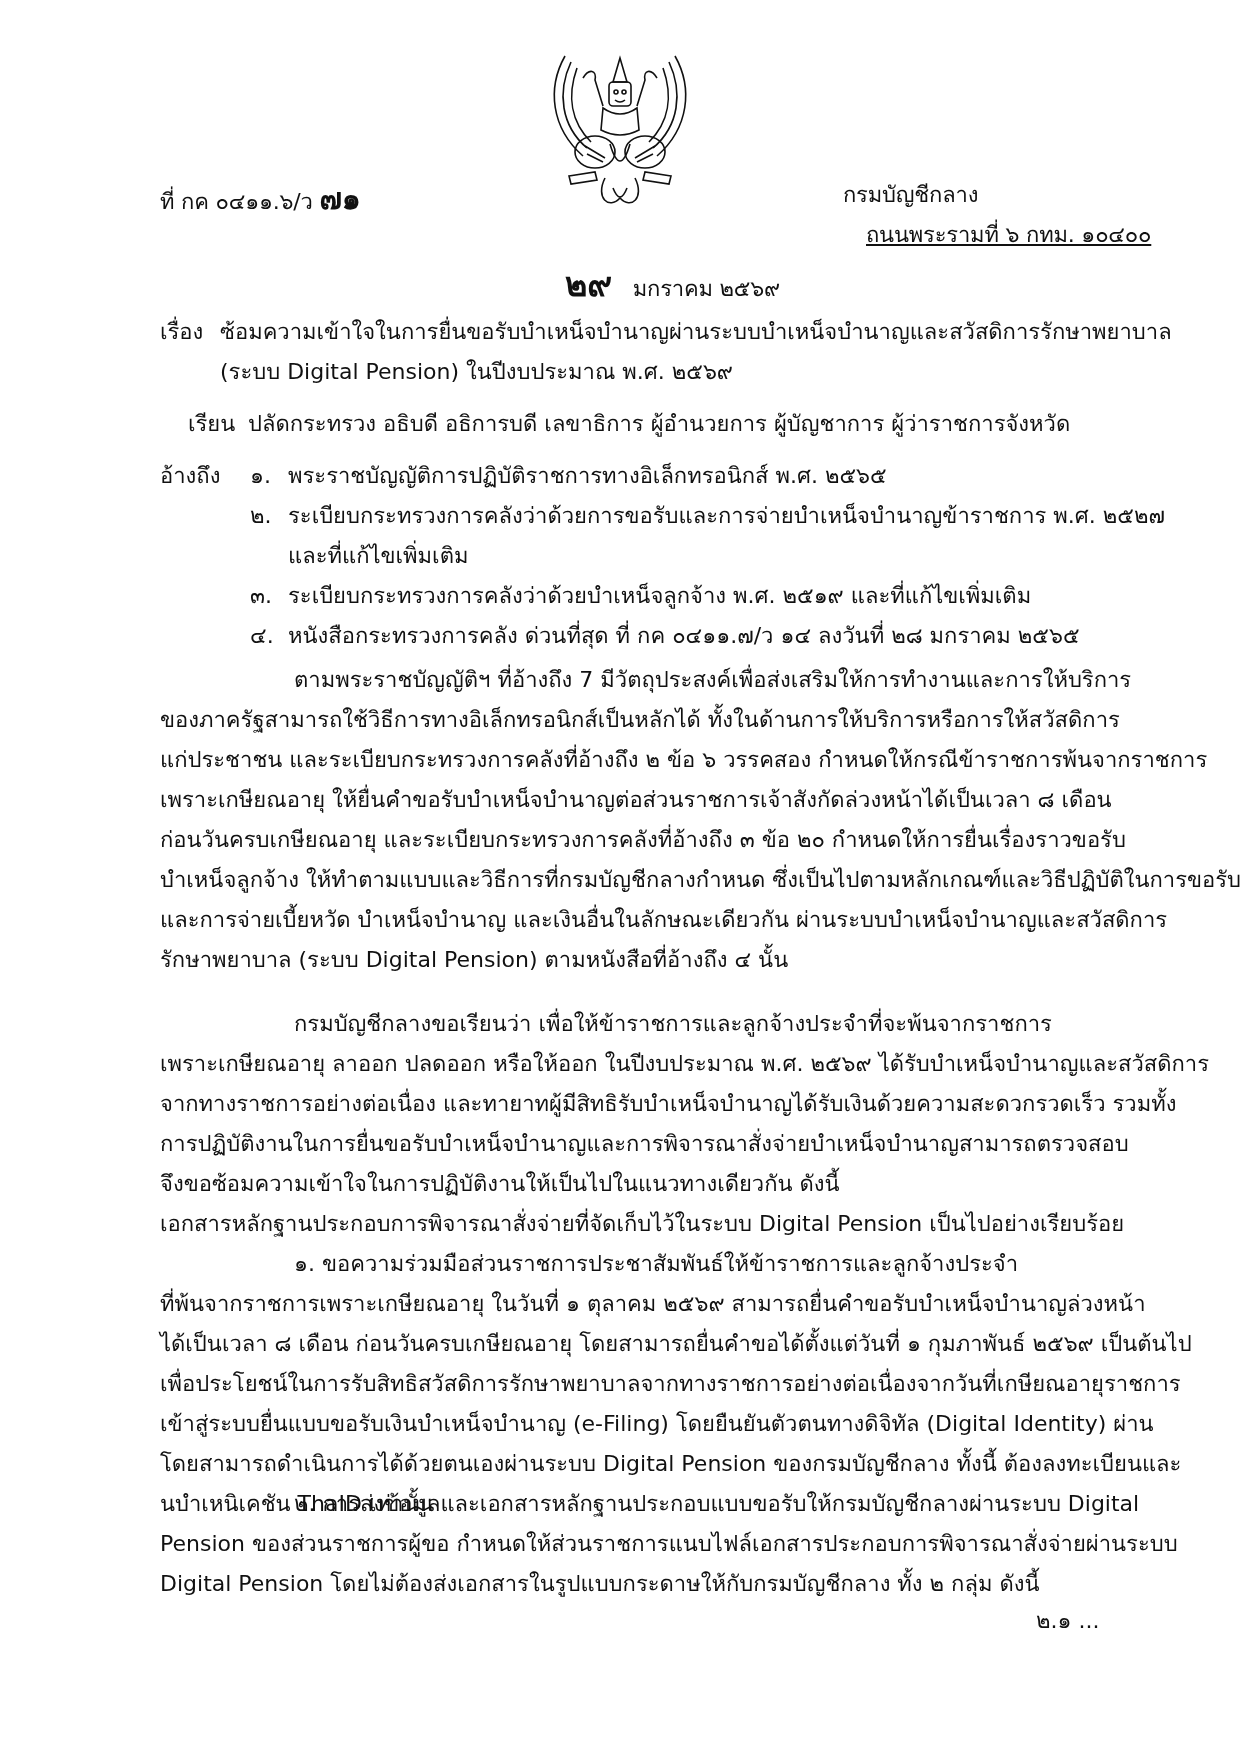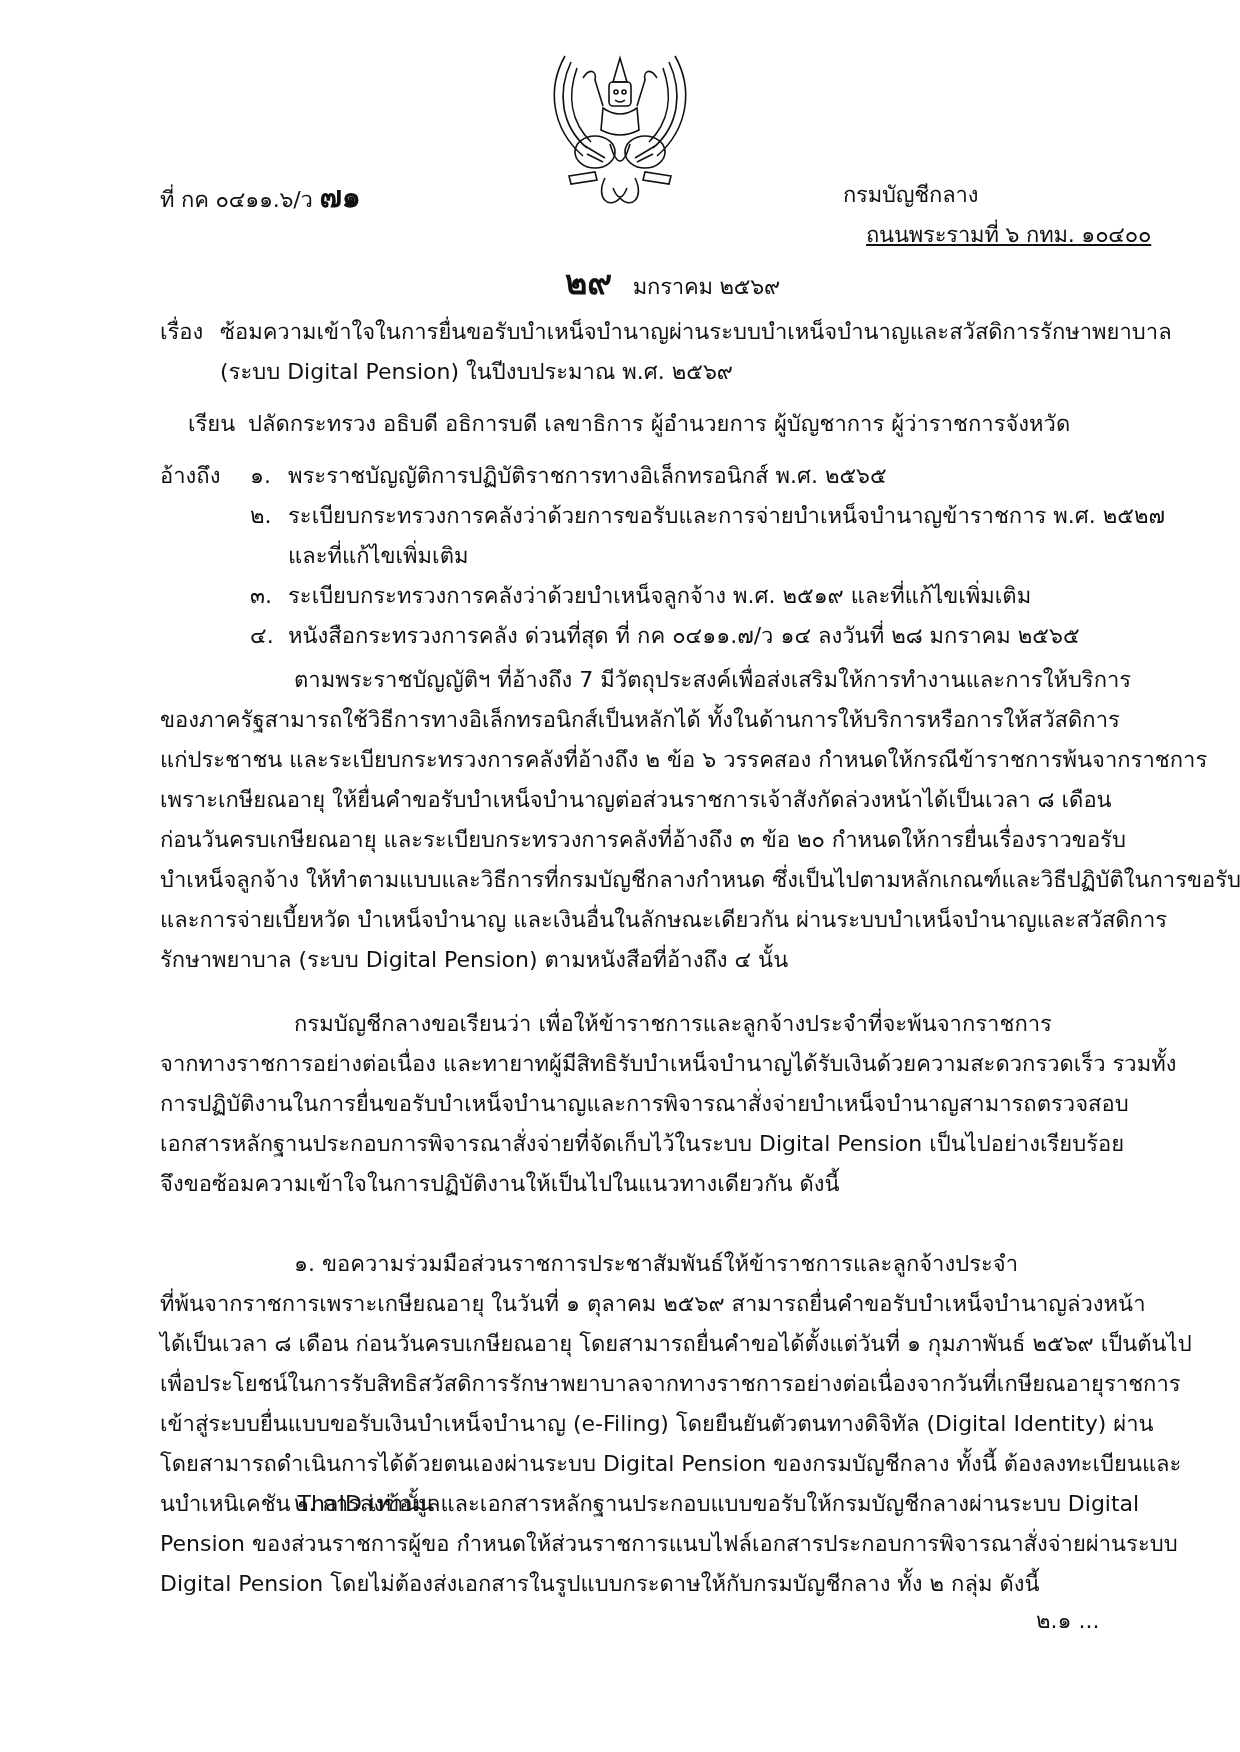--- a/index.html
+++ b/index.html
@@ -3,21 +3,21 @@
   <meta charset="utf-8">
   <style>
     html, body { margin: 0; padding: 0; background: #ffffff; }
     body {
       width: 1240px; height: 1752px; position: relative; overflow: hidden;
       font-family: "DejaVu Sans", "Liberation Sans", sans-serif;
       color: #111111;
     }
     .abs { position: absolute; white-space: nowrap; }
     .txt { font-size: 22px; line-height: 30px; letter-spacing: -0.2px; }
-    .hand { font-family: Liberation Mono, monospace; font-weight: bold; font-size: 30px; }
+    .hand { font-family: Liberation Serif, serif; font-weight: bold; font-size: 30px; }
 
     .emblem { position: absolute; left: 525px; top: 48px; width: 190px; height: 170px; }
 
     .doc-no { left: 160px; top: 184px; }
     .org-name { left: 843px; top: 180px; }
     .org-addr { left: 866px; top: 220px; text-decoration: underline; }
     .date-line { left: 565px; top: 270px; text-align: center; }
     .date-line .day { font-size: 34px; margin-right: 14px; }
     .block { position: absolute; left: 160px; width: 960px; }
     .line { display: block; height: 40px; line-height: 40px; white-space: nowrap; font-size: 22px; }
@@ -99,24 +99,25 @@
   <span class="line">แก่ประชาชน และระเบียบกระทรวงการคลังที่อ้างถึง ๒ ข้อ ๖ วรรคสอง กำหนดให้กรณีข้าราชการพ้นจากราชการ</span>
   <span class="line">เพราะเกษียณอายุ ให้ยื่นคำขอรับบำเหน็จบำนาญต่อส่วนราชการเจ้าสังกัดล่วงหน้าได้เป็นเวลา ๘ เดือน</span>
   <span class="line">ก่อนวันครบเกษียณอายุ และระเบียบกระทรวงการคลังที่อ้างถึง ๓ ข้อ ๒๐ กำหนดให้การยื่นเรื่องราวขอรับ</span>
   <span class="line">บำเหน็จลูกจ้าง ให้ทำตามแบบและวิธีการที่กรมบัญชีกลางกำหนด ซึ่งเป็นไปตามหลักเกณฑ์และวิธีปฏิบัติในการขอรับ</span>
   <span class="line">และการจ่ายเบี้ยหวัด บำเหน็จบำนาญ และเงินอื่นในลักษณะเดียวกัน ผ่านระบบบำเหน็จบำนาญและสวัสดิการ</span>
   <span class="line">รักษาพยาบาล (ระบบ Digital Pension) ตามหนังสือที่อ้างถึง ๔ นั้น</span>
 </div>
 
 <div class="block" style="top:1004px;">
   <span class="line para-first">กรมบัญชีกลางขอเรียนว่า เพื่อให้ข้าราชการและลูกจ้างประจำที่จะพ้นจากราชการ</span>
+  <span class="line">เพราะเกษียณอายุ ลาออก ปลดออก หรือให้ออก ในปีงบประมาณ พ.ศ. ๒๕๖๙ ได้รับบำเหน็จบำนาญและสวัสดิการ</span>
   <span class="line">จากทางราชการอย่างต่อเนื่อง และทายาทผู้มีสิทธิรับบำเหน็จบำนาญได้รับเงินด้วยความสะดวกรวดเร็ว รวมทั้ง</span>
   <span class="line">การปฏิบัติงานในการยื่นขอรับบำเหน็จบำนาญและการพิจารณาสั่งจ่ายบำเหน็จบำนาญสามารถตรวจสอบ</span>
+  <span class="line">จึงขอซ้อมความเข้าใจในการปฏิบัติงานให้เป็นไปในแนวทางเดียวกัน ดังนี้</span>
   <span class="line">เอกสารหลักฐานประกอบการพิจารณาสั่งจ่ายที่จัดเก็บไว้ในระบบ Digital Pension เป็นไปอย่างเรียบร้อย</span>
-  <span class="line">จึงขอซ้อมความเข้าใจในการปฏิบัติงานให้เป็นไปในแนวทางเดียวกัน ดังนี้</span>
 </div>
 
 <div class="block" style="top:1244px;">
   <span class="line item-first">๑. ขอความร่วมมือส่วนราชการประชาสัมพันธ์ให้ข้าราชการและลูกจ้างประจำ</span>
   <span class="line">ที่พ้นจากราชการเพราะเกษียณอายุ ในวันที่ ๑ ตุลาคม ๒๕๖๙ สามารถยื่นคำขอรับบำเหน็จบำนาญล่วงหน้า</span>
   <span class="line">ได้เป็นเวลา ๘ เดือน ก่อนวันครบเกษียณอายุ โดยสามารถยื่นคำขอได้ตั้งแต่วันที่ ๑ กุมภาพันธ์ ๒๕๖๙ เป็นต้นไป</span>
   <span class="line">เพื่อประโยชน์ในการรับสิทธิสวัสดิการรักษาพยาบาลจากทางราชการอย่างต่อเนื่องจากวันที่เกษียณอายุราชการ</span>
   <span class="line">เข้าสู่ระบบยื่นแบบขอรับเงินบำเหน็จบำนาญ (e-Filing) โดยยืนยันตัวตนทางดิจิทัล (Digital Identity) ผ่าน</span>
   <span class="line">โดยสามารถดำเนินการได้ด้วยตนเองผ่านระบบ Digital Pension ของกรมบัญชีกลาง ทั้งนี้ ต้องลงทะเบียนและ</span>
   <span class="line">นบำเหนิเคชัน ThaID เท่านั้น</span>

